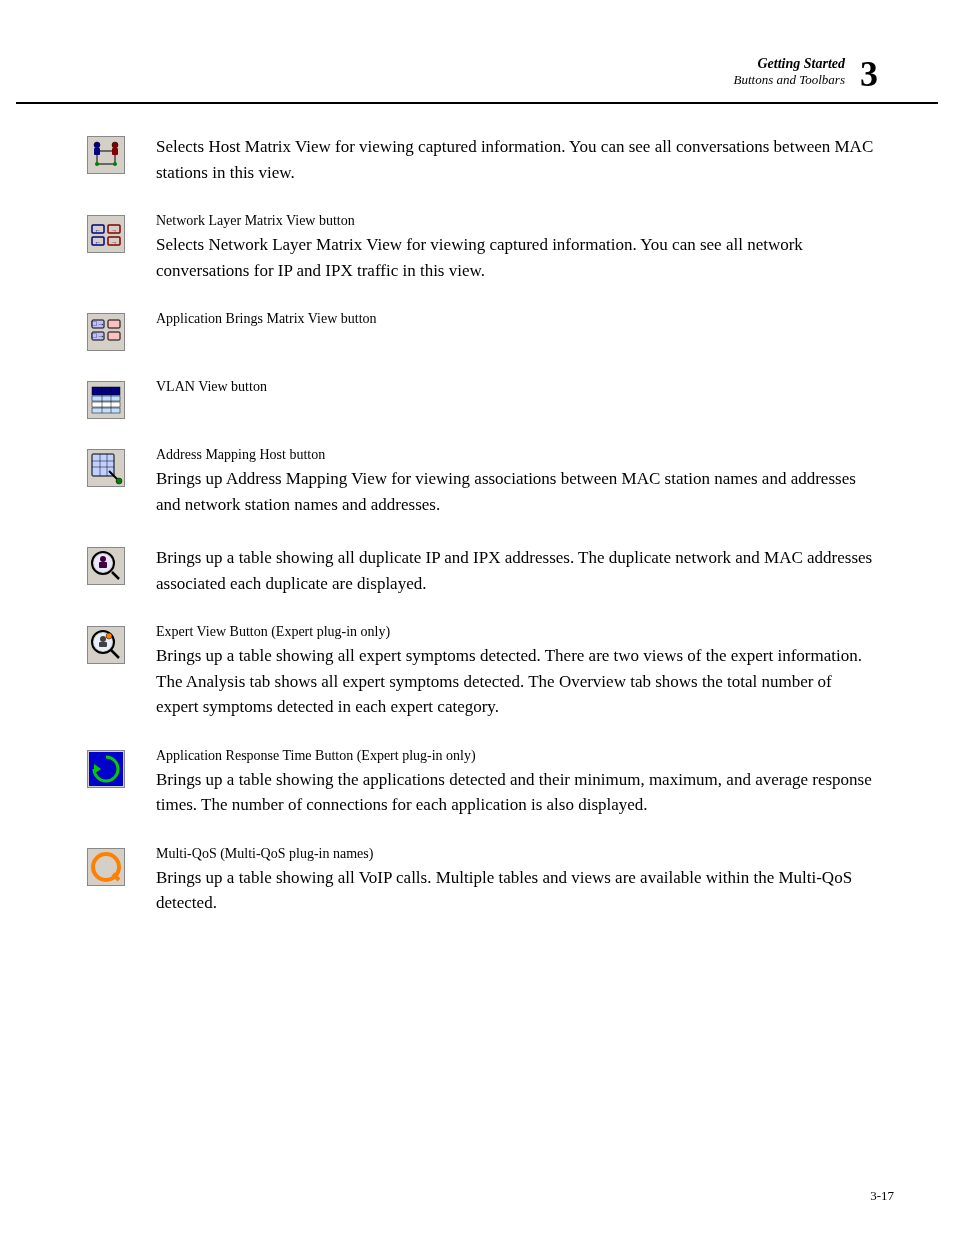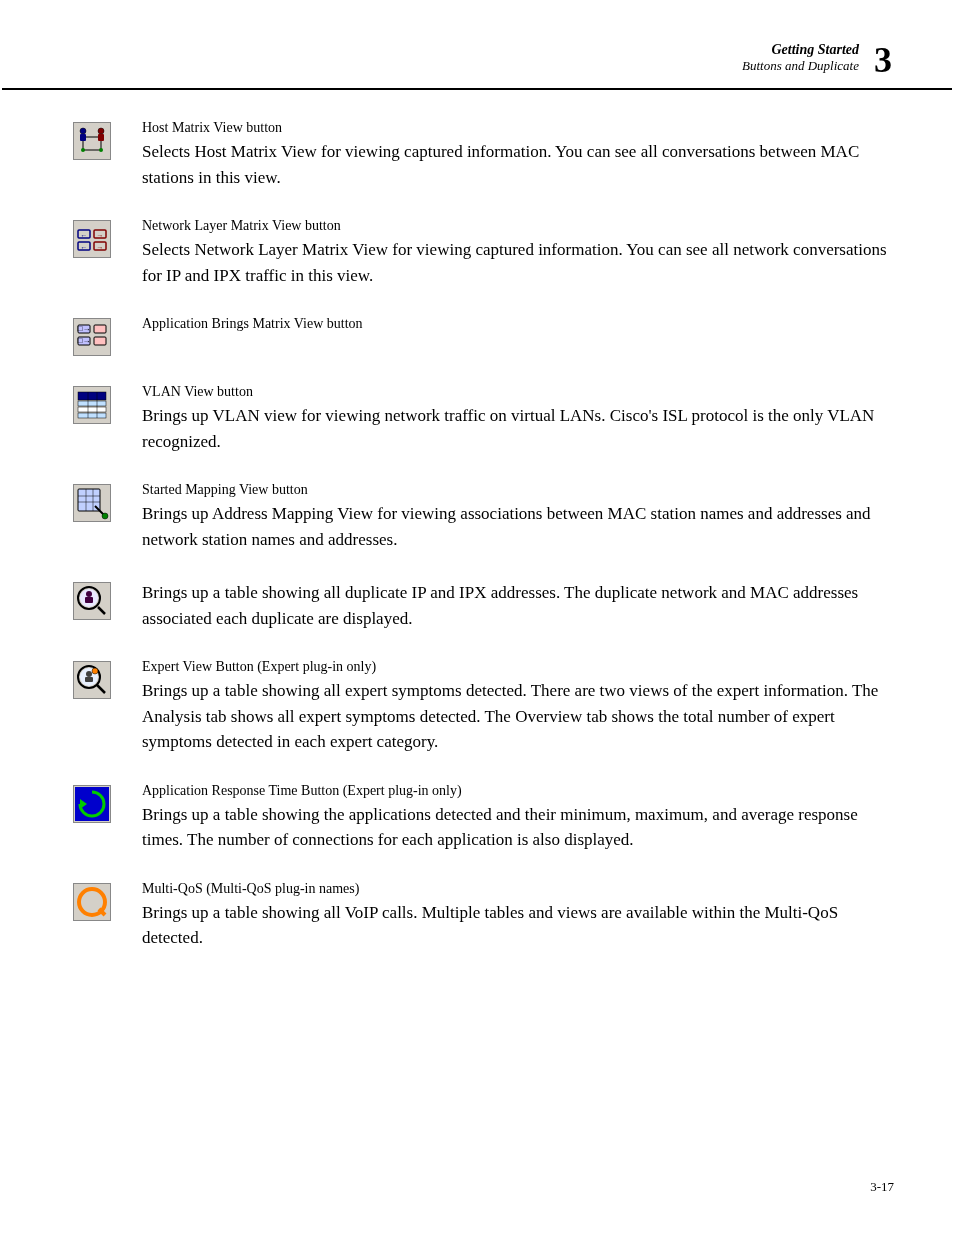--- a/index.html
+++ b/index.html
@@ -9,21 +9,21 @@
       font-family: Times New Roman, Times, serif;
       font-size: 14px;
       color: #000000;
       width: 954px;
       min-height: 1235px;
     }
 
     .page {
       width: 954px;
       min-height: 1235px;
-      padding: 2px;
+      padding: 16px;
       position: relative;
     }
 
     
     .header {
       display: flex;
       justify-content: flex-end;
       padding: 40px 60px 10px 60px;
       border-bottom: 2px solid #000;
       margin-bottom: 0;
@@ -97,21 +97,21 @@
     }
 
     .entry-desc {
       font-size: 17px;
       line-height: 1.5;
     }
 
     
     .footer {
       position: absolute;
-      bottom: 40px;
+      bottom: 31px;
       right: 60px;
       font-size: 13px;
     }
 
     
     .icon-svg {
       width: 34px;
       height: 34px;
     }
 
@@ -161,21 +161,21 @@
     }
   </style>
 </head>
 <body>
 
 <div class="page">
 
   <div class="header">
     <div class="header-text">
       <div class="header-title">Getting Started</div>
-      <div class="header-subtitle">Buttons and Duplicate</div>
+      <div class="header-subtitle">Buttons and Toolbars</div>
     </div>
     <div class="chapter-number">3</div>
   </div>
 
   <div class="content">
 
     <div class="entry">
       <div class="icon-cell">
         <div class="icon-box icon-host-matrix">
           <svg class="icon-svg" viewBox="0 0 34 34" xmlns="http://www.w3.org/2000/svg">
@@ -192,21 +192,20 @@
             <line x1="26" y1="17" x2="26" y2="26" stroke="#000" stroke-width="1"></line>
             <line x1="8" y1="26" x2="26" y2="26" stroke="#000" stroke-width="1"></line>
 
             <circle cx="8" cy="26" r="2" fill="#008000"></circle>
 
             <circle cx="26" cy="26" r="2" fill="#008000"></circle>
           </svg>
         </div>
       </div>
       <div class="text-cell">
-        <div class="entry-title">Host Matrix View button</div>
         <div class="entry-desc">Selects Host Matrix View for viewing captured information. You can see all conversations between MAC stations in this view.</div>
       </div>
     </div>
 
     <div class="entry">
       <div class="icon-cell">
         <div class="icon-box icon-network-layer">
           <svg class="icon-svg" viewBox="0 0 34 34" xmlns="http://www.w3.org/2000/svg">
             <rect width="34" height="34" fill="#d4d0c8"></rect>
 
@@ -263,21 +262,20 @@
             <rect x="3" y="19" width="28" height="5" rx="0" fill="#ffffff" stroke="#000" stroke-width="0.5"></rect>
             <rect x="3" y="25" width="28" height="5" rx="0" fill="#c0e0ff" stroke="#000" stroke-width="0.5"></rect>
 
             <line x1="13" y1="4" x2="13" y2="30" stroke="#000" stroke-width="0.5"></line>
             <line x1="22" y1="4" x2="22" y2="30" stroke="#000" stroke-width="0.5"></line>
           </svg>
         </div>
       </div>
       <div class="text-cell">
         <div class="entry-title">VLAN View button</div>
-        <div class="entry-desc">Brings up VLAN view for viewing network traffic on virtual LANs. Cisco's ISL protocol is the only VLAN recognized.</div>
       </div>
     </div>
 
     <div class="entry">
       <div class="icon-cell">
         <div class="icon-box icon-addr-mapping">
           <svg class="icon-svg" viewBox="0 0 34 34" xmlns="http://www.w3.org/2000/svg">
             <rect width="34" height="34" fill="#d4d0c8"></rect>
 
             <rect x="3" y="3" width="22" height="22" rx="1" fill="#c0d0ff" stroke="#000" stroke-width="1"></rect>
@@ -286,21 +284,21 @@
             <line x1="3" y1="16" x2="25" y2="16" stroke="#000" stroke-width="0.5"></line>
             <line x1="11" y1="3" x2="11" y2="25" stroke="#000" stroke-width="0.5"></line>
             <line x1="18" y1="3" x2="18" y2="25" stroke="#000" stroke-width="0.5"></line>
 
             <line x1="20" y1="20" x2="30" y2="30" stroke="#000" stroke-width="2"></line>
             <circle cx="30" cy="30" r="3" fill="#008000" stroke="#000" stroke-width="0.5"></circle>
           </svg>
         </div>
       </div>
       <div class="text-cell">
-        <div class="entry-title">Started Mapping View button</div>
+        <div class="entry-title">Address Mapping Host button</div>
         <div class="entry-desc">Brings up Address Mapping View for viewing associations between MAC station names and addresses and network station names and addresses.</div>
       </div>
     </div>
 
     <div class="entry">
       <div class="icon-cell">
         <div class="icon-box icon-dup-addr">
           <svg class="icon-svg" viewBox="0 0 34 34" xmlns="http://www.w3.org/2000/svg">
             <rect width="34" height="34" fill="#d4d0c8"></rect>
 

